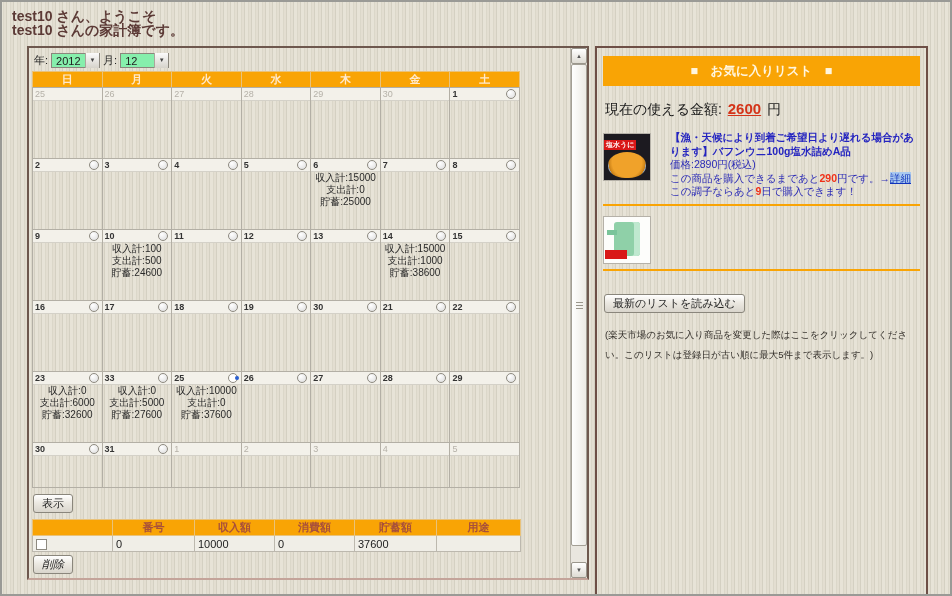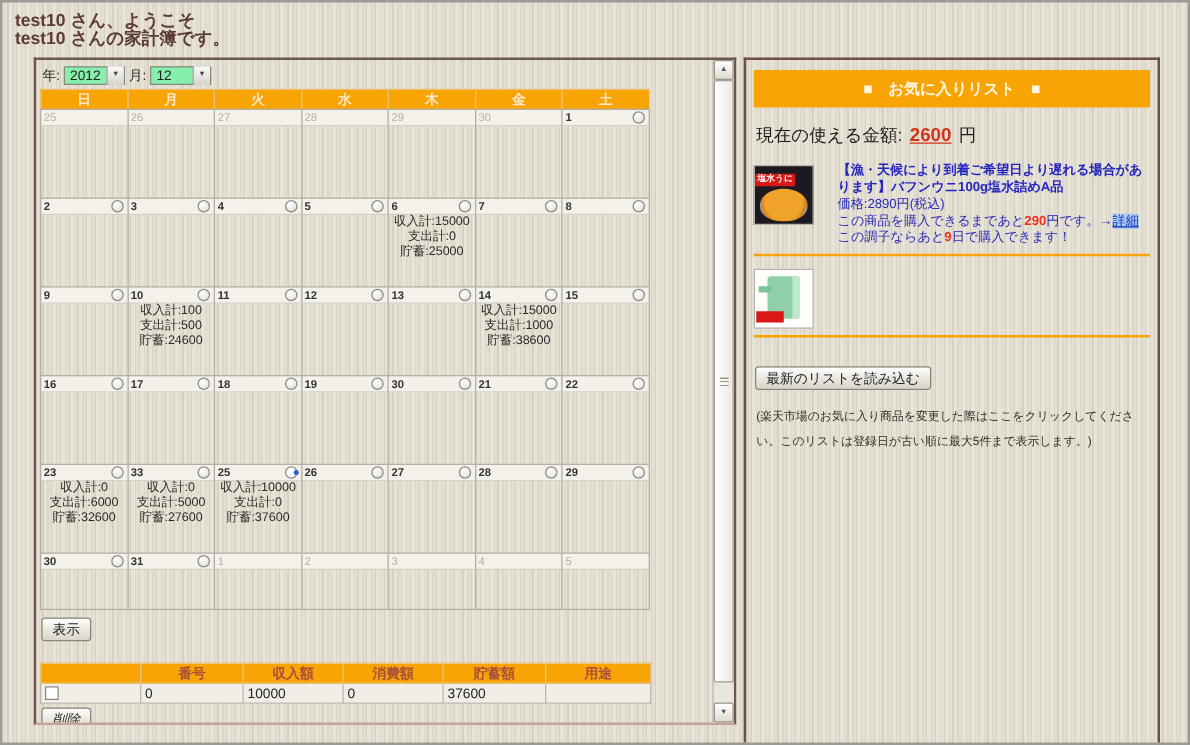--- a/index.html
+++ b/index.html
@@ -61,21 +61,21 @@
   .radio.sel::after { content:""; display:block; width:4px; height:4px; margin:2px; border-radius:50%; background:#2a5fd0; }
   .daybody { padding-top:0; text-align:center; }
   .dline { font-size:10px; color:#2a2a2a; line-height:12px; }
 
   
   .btn { display:inline-block; border:1px solid #8a867c; border-radius:3px; cursor:default;
          background:linear-gradient(#ffffff,#ece9e2 45%,#d9d5cc); font-size:11px; padding:1px 8px; color:#222; }
   .txt { border:1px solid #9a968c; background:#fff; height:15px; font-size:11px; padding:0 2px; }
 
   .showbtn { margin:6px 0 0 1px; }
-  .sumtab { border-collapse:collapse; width:488px; margin-top:17px; table-layout:fixed; }
+  .sumtab { border-collapse:collapse; width:488px; margin-top:6px; table-layout:fixed; }
   .sumtab th { background:#f9a405; color:#a8503a; font-size:11px; font-weight:bold; height:14px;
                border:1px solid #e9c27a; }
   .sumtab td { background:#f0eee7; border:1px solid #bcb8ae; height:16px; font-size:11px; color:#222;
                padding:0 3px; text-align:left; }
   .cb { width:11px; height:11px; border:1px solid #8e8a80; background:#fff; display:inline-block; vertical-align:middle; }
   .delbtn { margin:3px 0 0 1px;font-style:italic; }
 
   .form { margin-top:15px; }
   .frow { display:flex; align-items:center; height:17px; margin-bottom:1px; font-size:11px; }
   .flabel { width:30px; color:#222;font-weight:bold; }

